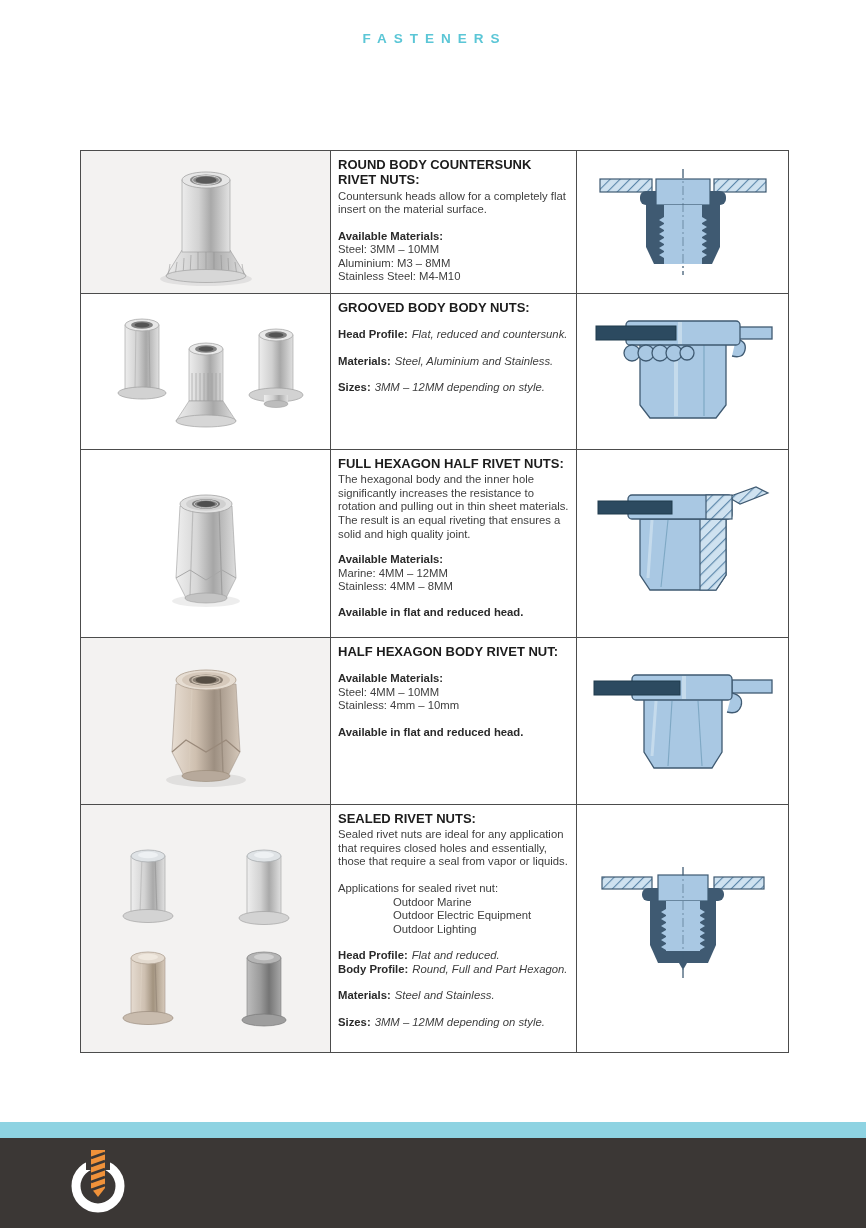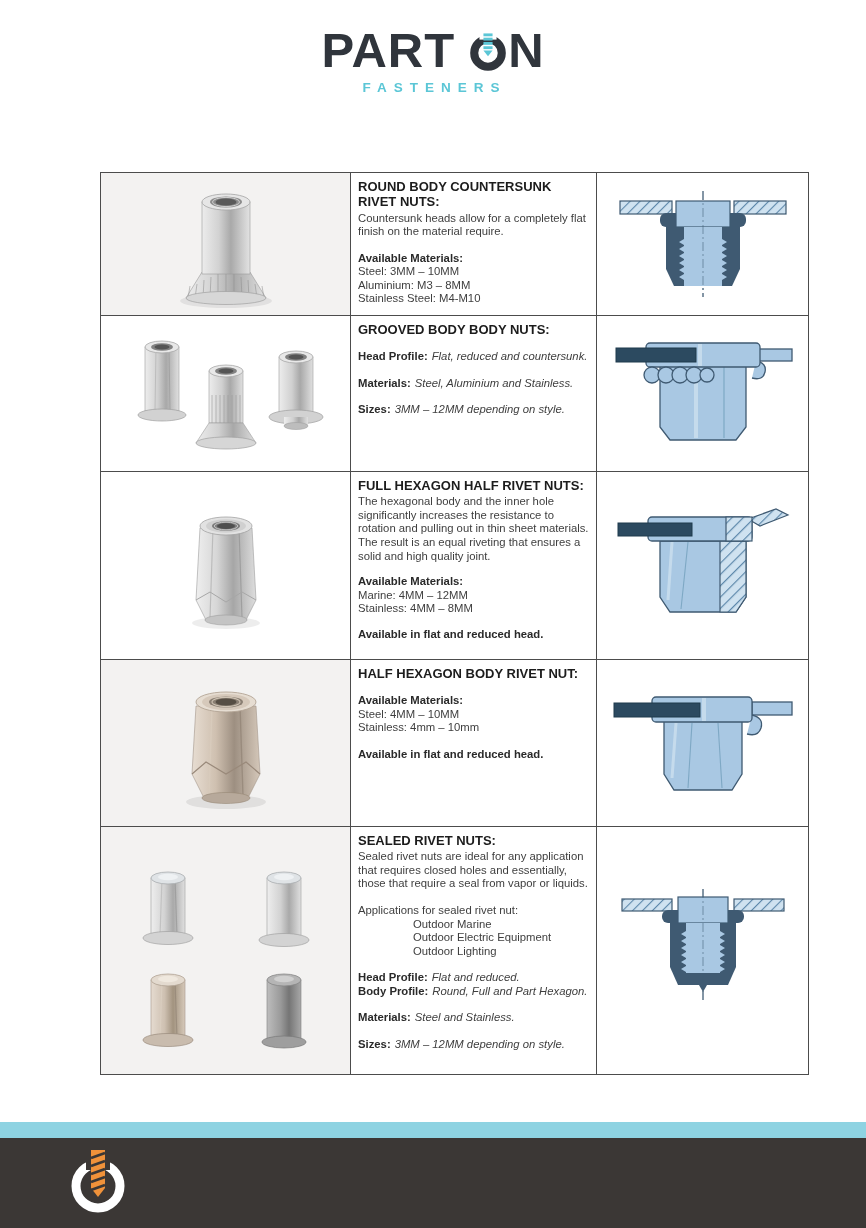--- a/index.html
+++ b/index.html
@@ -9,24 +9,24 @@
   
   .header{position:absolute;top:26px;left:0;right:0;text-align:center;}
   .logo-row{display:flex;justify-content:center;align-items:center;gap:0;}
   .logo-word{font-size:49px;font-weight:700;color:#30353c;letter-spacing:1px;line-height:1;}
   .logo-space{width:13px;}
   .logo-o{width:38px;height:40px;margin:0 1px;display:block;}
   .logo-sub{margin-top:5px;font-size:13.5px;font-weight:700;color:#5bc6d6;
             letter-spacing:7px;padding-left:3px;}
 
   
-  .catalog{position:absolute;left:80px;top:172px;width:709px;height:903px;
+  .catalog{position:absolute;left:80px;top:150px;width:709px;height:903px;
            border:1px solid #4c4c4c;box-sizing:border-box;
            display:grid;grid-template-columns:250px 246px 211px;
-           grid-template-rows:143px 156px 188px 167px 247px;margin-left:20px;}
+           grid-template-rows:143px 156px 188px 167px 247px;}
   .cell{border-right:1px solid #4c4c4c;border-bottom:1px solid #4c4c4c;
         box-sizing:border-box;overflow:hidden;position:relative;}
   .cell.last-col{border-right:none;}
   .cell.last-row{border-bottom:none;}
   .photo-cell{display:flex;align-items:center;justify-content:center;background:#fff;}
   .photo-bg-gray{background:#f3f2f1;}
   .diagram-cell{display:flex;align-items:center;justify-content:center;background:#fff;}
   .text-cell{padding:5px 7px 4px 7px;font-size:11.3px;line-height:1.2;}
   .prod-title{font-weight:700;font-size:13px;line-height:1.18;color:#1c1c1c;margin:1px 0 2px 0;}
   .prod-desc{margin:0;}
@@ -41,34 +41,20 @@
   .teal-bar{position:absolute;left:0;top:1122px;width:866px;height:16px;background:#8ed3e2;}
   .footer{position:absolute;left:0;top:1138px;width:866px;height:90px;background:#3b3735;}
   .footer-logo{position:absolute;left:63px;top:6px;width:70px;height:80px;}
 </style>
 </head>
 <body>
 
 <div class="page">
 
   <div class="header">
-    <div class="logo-row">
-      <span class="logo-word">PART</span>
-      <span class="logo-space"></span>
-      <svg class="logo-o" viewBox="0 0 40 42">
-        <circle cx="20" cy="23" r="14.5" fill="none" stroke="#30353c" stroke-width="8.5"></circle>
-        <rect x="11" y="0" width="18" height="9" fill="#ffffff"></rect>
-        <rect x="15.2" y="2.5" width="9.6" height="3" fill="#5bc6d6"></rect>
-        <rect x="15.2" y="7" width="9.6" height="3" fill="#5bc6d6"></rect>
-        <rect x="15.2" y="11.5" width="9.6" height="3" fill="#5bc6d6"></rect>
-        <rect x="15.2" y="16" width="9.6" height="3" fill="#5bc6d6"></rect>
-        <polygon points="15.2,20.5 24.8,20.5 20,26.5" fill="#5bc6d6"></polygon>
-      </svg>
-      <span class="logo-word">N</span>
-    </div>
     <div class="logo-sub">FASTENERS</div>
   </div>
 
   <div class="catalog">
 
     <div class="cell photo-cell photo-bg-gray">
       <svg width="240" height="140" viewBox="0 0 240 140">
         <defs>
           <linearGradient id="p1g" x1="0" y1="0" x2="1" y2="0">
             <stop offset="0" stop-color="#ececec"></stop>
@@ -96,21 +82,21 @@
         <ellipse cx="120" cy="124" rx="40" ry="6.5" fill="#d7d7d7" stroke="#a0a0a0" stroke-width="0.7"></ellipse>
         <rect x="96" y="28" width="48" height="72" fill="url(#p1g)" stroke="#9b9b9b" stroke-width="0.6"></rect>
         <ellipse cx="120" cy="28" rx="24" ry="8" fill="#e6e6e6" stroke="#a5a5a5" stroke-width="0.8"></ellipse>
         <ellipse cx="120" cy="28" rx="16" ry="5.5" fill="#8c8c8c"></ellipse>
         <ellipse cx="120" cy="28" rx="13.5" ry="4.6" fill="none" stroke="#cfcfcf" stroke-width="1"></ellipse>
         <ellipse cx="120" cy="28" rx="10.5" ry="3.6" fill="#5a5a5a"></ellipse>
       </svg>
     </div>
     <div class="cell text-cell">
       <div class="prod-title">ROUND BODY COUNTERSUNK RIVET NUTS:</div>
-      <p class="prod-desc">Countersunk heads allow for a completely flat finish on the material require.</p>
+      <p class="prod-desc">Countersunk heads allow for a completely flat insert on the material surface.</p>
       <div class="blk b">Available Materials:</div>
       <div>Steel: 3MM – 10MM</div>
       <div>Aluminium: M3 – 8MM</div>
       <div>Stainless Steel: M4-M10</div>
     </div>
     <div class="cell diagram-cell last-col">
       <svg width="190" height="122" viewBox="0 0 190 122">
         <defs>
           <pattern id="hatch1" patternUnits="userSpaceOnUse" width="7" height="7" patternTransform="rotate(45)">
             <rect width="7" height="7" fill="#cfe2f0"></rect>

